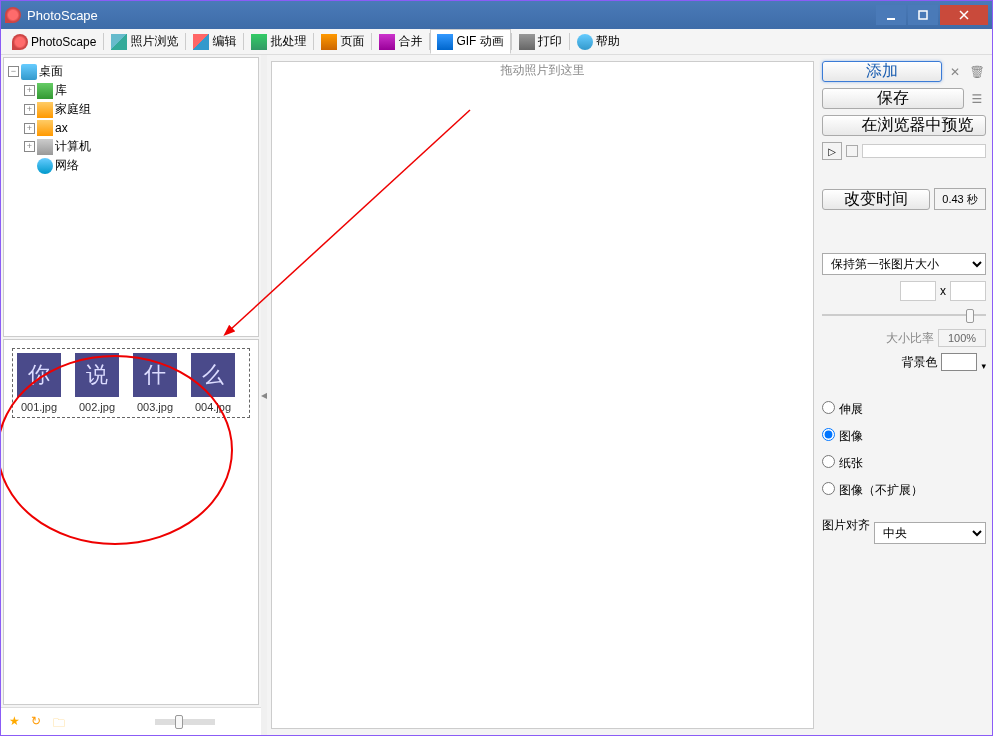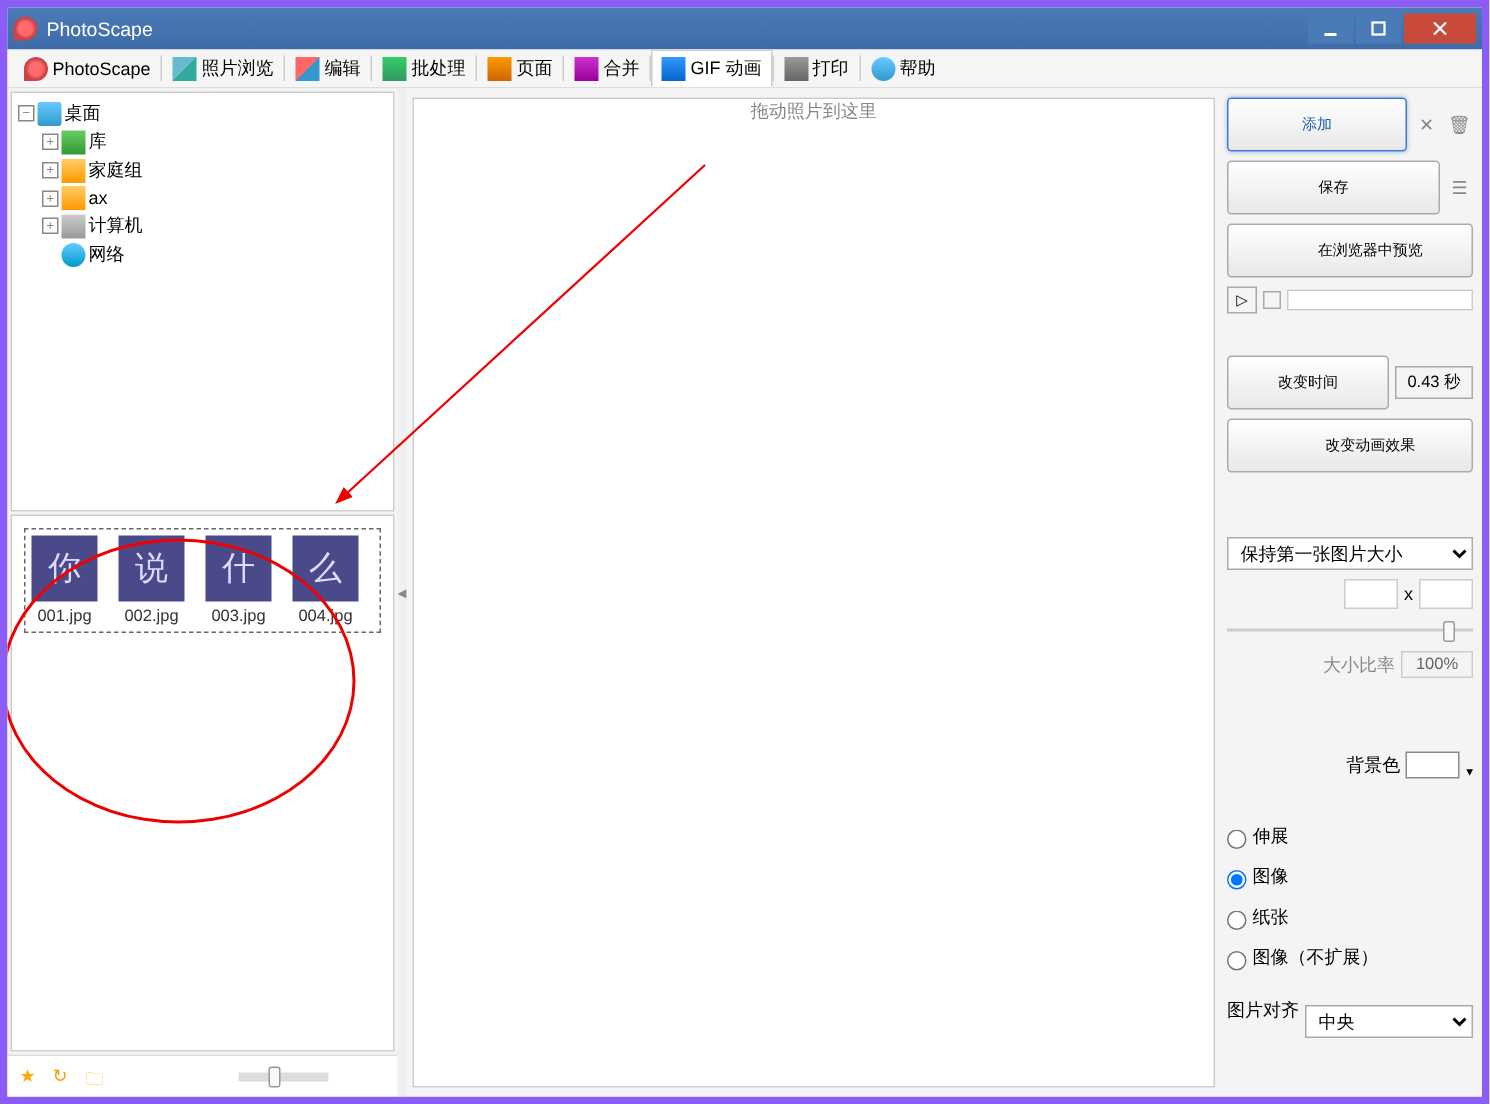--- a/index.html
+++ b/index.html
@@ -1,18 +1,18 @@
 <!DOCTYPE html>
 <html><head>
   <meta charset="utf-8">
   <style>
     * { margin: 0; padding: 0; box-sizing: border-box; font-family: "Microsoft YaHei", Tahoma, sans-serif; font-size: 12px; }
     body { background: #f0f0f0; width: 993px; height: 736px; overflow: hidden; }
     
-    .window { background: #fff; border: 5px solid #8b5cf6; height: 100%; display: flex; flex-direction: column; }
+    .window { background: #fff; border: 1px solid #8b5cf6; height: 100%; display: flex; flex-direction: column; }
     
     .titlebar { background: linear-gradient(#4a7ab8, #3e6ca8); height: 28px; display: flex; align-items: center; padding: 0 4px; color: #fff; }
     .titlebar .app-icon { width: 16px; height: 16px; background: radial-gradient(circle, #ff6b6b 40%, #c44 60%); border-radius: 50% 50% 50% 0; margin-right: 6px; }
     .titlebar .title { flex: 1; font-size: 13px; }
     .win-controls { display: flex; gap: 2px; }
     .win-btn { width: 30px; height: 20px; display: flex; align-items: center; justify-content: center; cursor: pointer; }
     .win-btn.min { background: #4a7ab8; color:#fff; }
     .win-btn.max { background: #4a7ab8; color:#fff; }
     .win-btn.close { background: #c94a3b; color:#fff; width: 48px; }
     .win-btn svg { width: 12px; height: 12px; }
@@ -62,41 +62,41 @@
     .slider-track { margin-left: 80px; width: 60px; height: 6px; background: #ddd; position: relative; }
     .slider-thumb { position: absolute; left: 20px; top: -4px; width: 8px; height: 14px; background: #f8f8f8; border: 1px solid #999; border-radius: 2px; }
     
     .middle-panel { flex: 1; display: flex; position: relative; background: #f4f4f4; }
     .preview-box { flex: 1; margin: 6px 2px 6px 4px; border: 1px solid #ccc; background: #fff; display: flex; justify-content: center; color: #888; font-size: 13px; position: relative; }
     .splitter { width: 6px; background: #f0f0f0; display: flex; align-items: center; justify-content: center; cursor: ew-resize; }
     .splitter::before { content: "◀"; font-size: 8px; color: #888; }
     
     .right-panel { width: 176px; background: #f4f4f4; padding: 6px; display: flex; flex-direction: column; gap: 6px; }
     .btn-row { display: flex; align-items: center; gap: 4px; }
-    .btn { height: 36px; padding: 0 10px; background: linear-gradient(#fff, #e8e8e8); border: 1px solid #aaa; border-radius: 3px; cursor: pointer; display: flex; align-items: center; justify-content: center; font-size: 10px; }
+    .btn { height: 21px; padding: 0 10px; background: linear-gradient(#fff, #e8e8e8); border: 1px solid #aaa; border-radius: 3px; cursor: pointer; display: flex; align-items: center; justify-content: center; font-size: 16px; }
     .btn.primary { border: 1px solid #3b7bd6; color: #1a5db0; box-shadow: 0 0 3px rgba(59,123,214,0.5); flex: 1; }
     .btn.wide { flex: 1; }
     .btn.full { width: 100%; padding-left: 37px; }
     .icon-btn { width: 18px; height: 18px; display: flex; align-items: center; justify-content: center; cursor: pointer; color: #888; }
     .play-row { display: flex; align-items: center; gap: 4px; }
     .play-btn { width: 20px; height: 18px; border: 1px solid #aaa; display: flex; align-items: center; justify-content: center; font-size: 10px; cursor: pointer; }
     .stop-sq { width: 12px; height: 12px; border: 1px solid #aaa; }
     .prog-bar { flex: 1; height: 14px; border: 1px solid #ccc; background: #fff; }
     .time-box { width: 52px; height: 22px; border: 1px solid #aaa; text-align: center; line-height: 20px; font-size: 11px; }
     .select { width: 100%; height: 22px; border: 1px solid #aaa; background: #fff; padding: 0 4px; font-size: 12px; margin-top: 15px; }
     .dim-row { display: flex; align-items: center; gap: 4px; justify-content: flex-end; }
     .dim-input { width: 36px; height: 20px; border: 1px solid #ccc; background: #fff; }
     .label-right { color: #888; }
     .pct-box { width: 48px; height: 18px; border: 1px solid #ccc; text-align: center; line-height: 16px; font-size: 11px; color: #666; }
     .slider-h { height: 16px; position: relative; }
     .slider-h-track { position: absolute; top: 7px; left: 0; right: 0; height: 2px; background: #ccc; }
     .slider-h-thumb { position: absolute; right: 12px; top: 2px; width: 8px; height: 14px; background: #f8f8f8; border: 1px solid #999; border-radius: 2px; }
-    .bgcolor-row { display: flex; align-items: flex-end; gap: 4px; justify-content: flex-end; margin-top: 43px; }
+    .bgcolor-row { display: flex; align-items: flex-end; gap: 4px; justify-content: flex-end; }
     .color-swatch { width: 36px; height: 18px; border: 1px solid #888; background: #fff; }
-    .radio-row { display: flex; align-items: flex-end; gap: 4px; padding: 2px 0; }
+    .radio-row { display: flex; align-items: flex-start; gap: 4px; padding: 2px 0; }
     .radio-row input[type=radio] { margin: 0; }
     .align-row { display: flex; align-items: center; gap: 4px; }
     .red-arrow { position: absolute; pointer-events: none; z-index: 10; }
   </style>
 </head>
 <body>
 
 <div class="window">
 
   <div class="titlebar">
@@ -261,21 +261,20 @@
         <div class="stop-sq"></div>
         <div class="prog-bar"></div>
       </div>
 
       <div style="height:16px"></div>
 
       <div class="btn-row">
         <div class="btn wide">改变时间</div>
         <div class="time-box">0.43 秒</div>
       </div>
-      <div class="btn full">改变动画效果</div>
 
       <div style="height:16px"></div>
 
       <select class="select">
         <option>保持第一张图片大小</option>
       </select>
       <div class="dim-row">
         <div class="dim-input"></div>
         <span>x</span>
         <div class="dim-input"></div>

